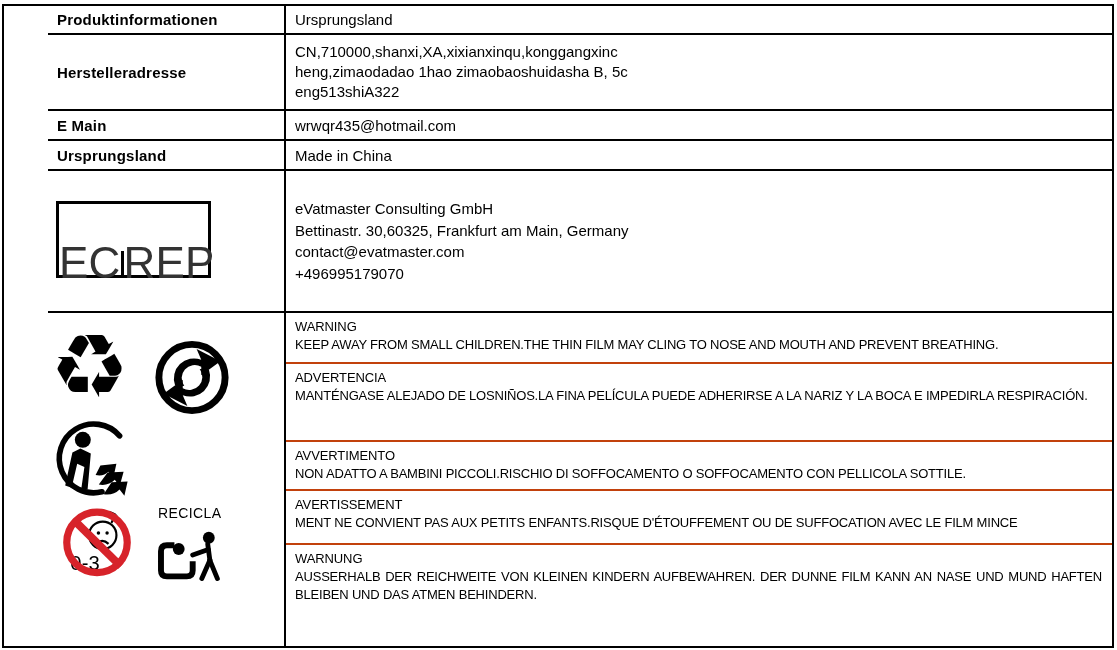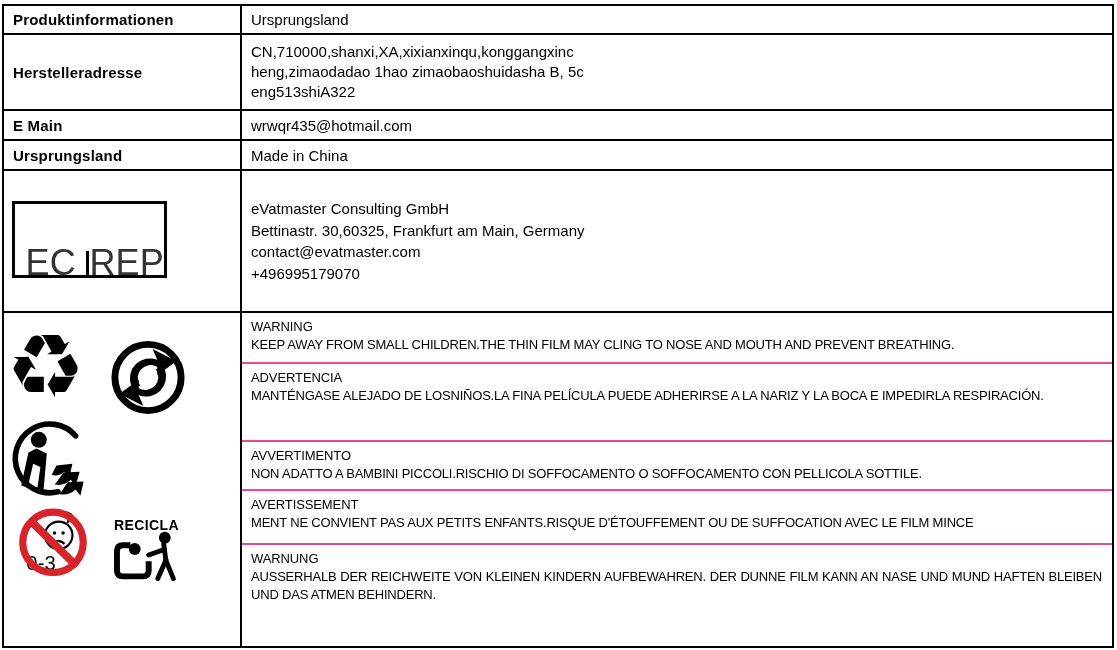--- a/index.html
+++ b/index.html
@@ -1,47 +1,47 @@
 <!DOCTYPE html>
 <html><head>
 <meta charset="utf-8">
 <style>
   html,body{margin:0;padding:0;}
   .page{position:relative;width:1117px;height:650px;background:#ffffff;
         font-family:"Liberation Sans",sans-serif;color:#000;overflow:hidden;}
   .tbl{position:absolute;left:2px;top:4px;width:1112px;height:644px;
-       border:2px solid #000;box-sizing:border-box;display:flex;flex-direction:column;}
+       border:2px solid #000;box-sizing:border-box;display:flex;flex-direction:column;padding-left:44px;}
   .row{display:flex;border-bottom:2px solid #000;box-sizing:border-box;flex-shrink:0;}
   .row.last{border-bottom:none;}
   .lab{width:238px;border-right:2px solid #000;box-sizing:border-box;display:flex;
        align-items:center;padding-left:9px;font-weight:bold;font-size:15px;
        letter-spacing:.2px;flex-shrink:0;}
   .val{flex:1;display:flex;align-items:center;padding-left:9px;font-size:15px;}
   .pre{white-space:pre-line;}
   .r1{height:29px}.r2{height:30px}.r3{height:76px}.r4{height:30px}.r5{height:30px}
   .r6{height:142px}.r7{flex:1;}
   .r3 .val{line-height:20px;}
   .r6 .val{line-height:21.5px;}
   .cell-plain{font-weight:normal;padding:0;position:relative;display:block;}
   .ecrep-box{position:absolute;left:8px;top:30px;width:155px;height:77px;
              border:3px solid #000;box-sizing:border-box;display:flex;color:#333;}
   .ecrep-box span{flex:1;display:flex;align-items:center;justify-content:center;
-                  font-size:36px;margin-top:47px;}
+                  font-size:44px;margin-top:47px;}
   .ecrep-box .ec-half{border-right:3px solid #000;}
   .icons-cell{position:relative;display:block;padding:0;font-weight:normal;}
   .mobius{position:absolute;left:2px;top:10px;font-size:88px;line-height:1;
           font-family:"DejaVu Sans",sans-serif;color:#000;}
   .gd{position:absolute;left:104px;top:26px;}
   .triman{position:absolute;left:6px;top:106px;}
   .age{position:absolute;left:13px;top:188px;}
-  .recicla{position:absolute;left:110px;top:204px;font-size:14px;font-weight:bold;
+  .recicla{position:absolute;left:110px;top:192px;font-size:14px;font-weight:normal;
            letter-spacing:.4px;}
   .tidyman{position:absolute;left:106px;top:216px;}
   .warnings{flex:1;display:flex;flex-direction:column;}
-  .wblock{border-bottom:2px solid #ec4899;box-sizing:border-box;padding:5px 10px 0 9px;
+  .wblock{border-bottom:2px solid #c2410c;box-sizing:border-box;padding:5px 10px 0 9px;
           overflow:hidden;}
   .wblock.wlast{border-bottom:none;flex:1;}
   .w0{height:51px}.w1{height:78px}.w2{height:49px}.w3{height:54px}
   .wtitle{font-size:13px;line-height:18px;letter-spacing:-.1px;}
   .wbody{font-size:13px;line-height:18px;letter-spacing:-.2px;text-align:justify;}
 </style>
 </head>
 <body>
 
 <div class="page">

